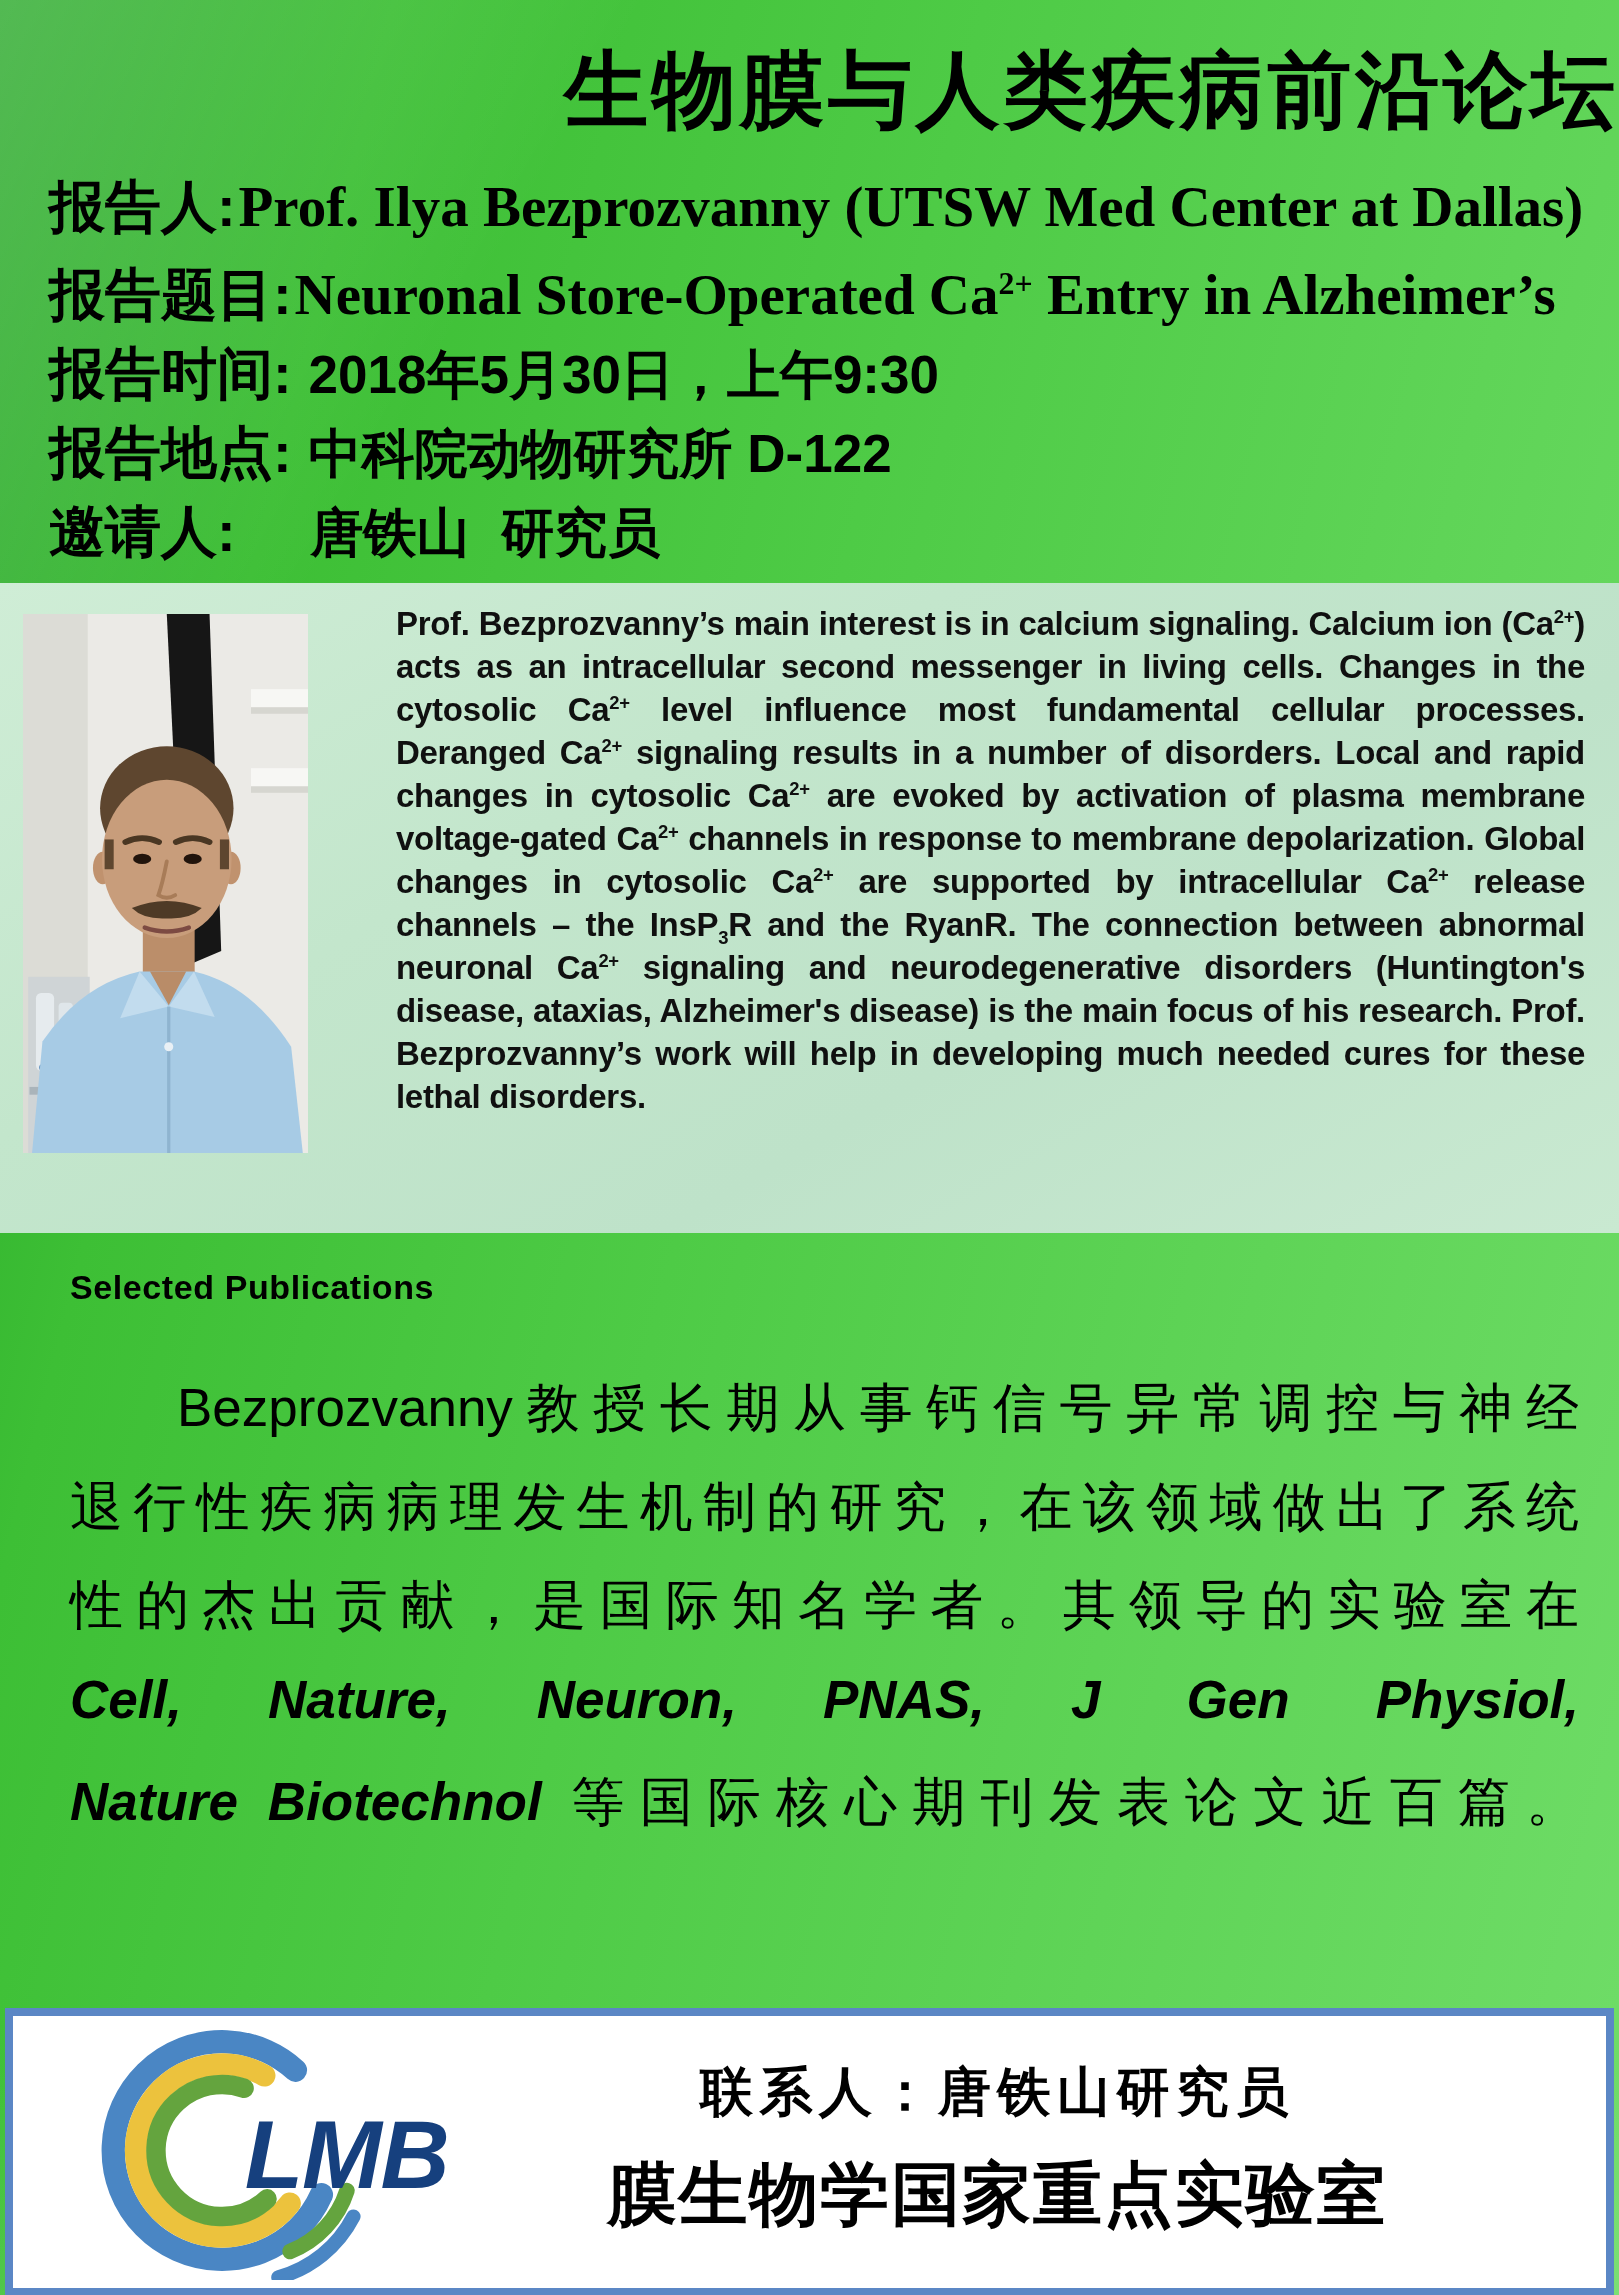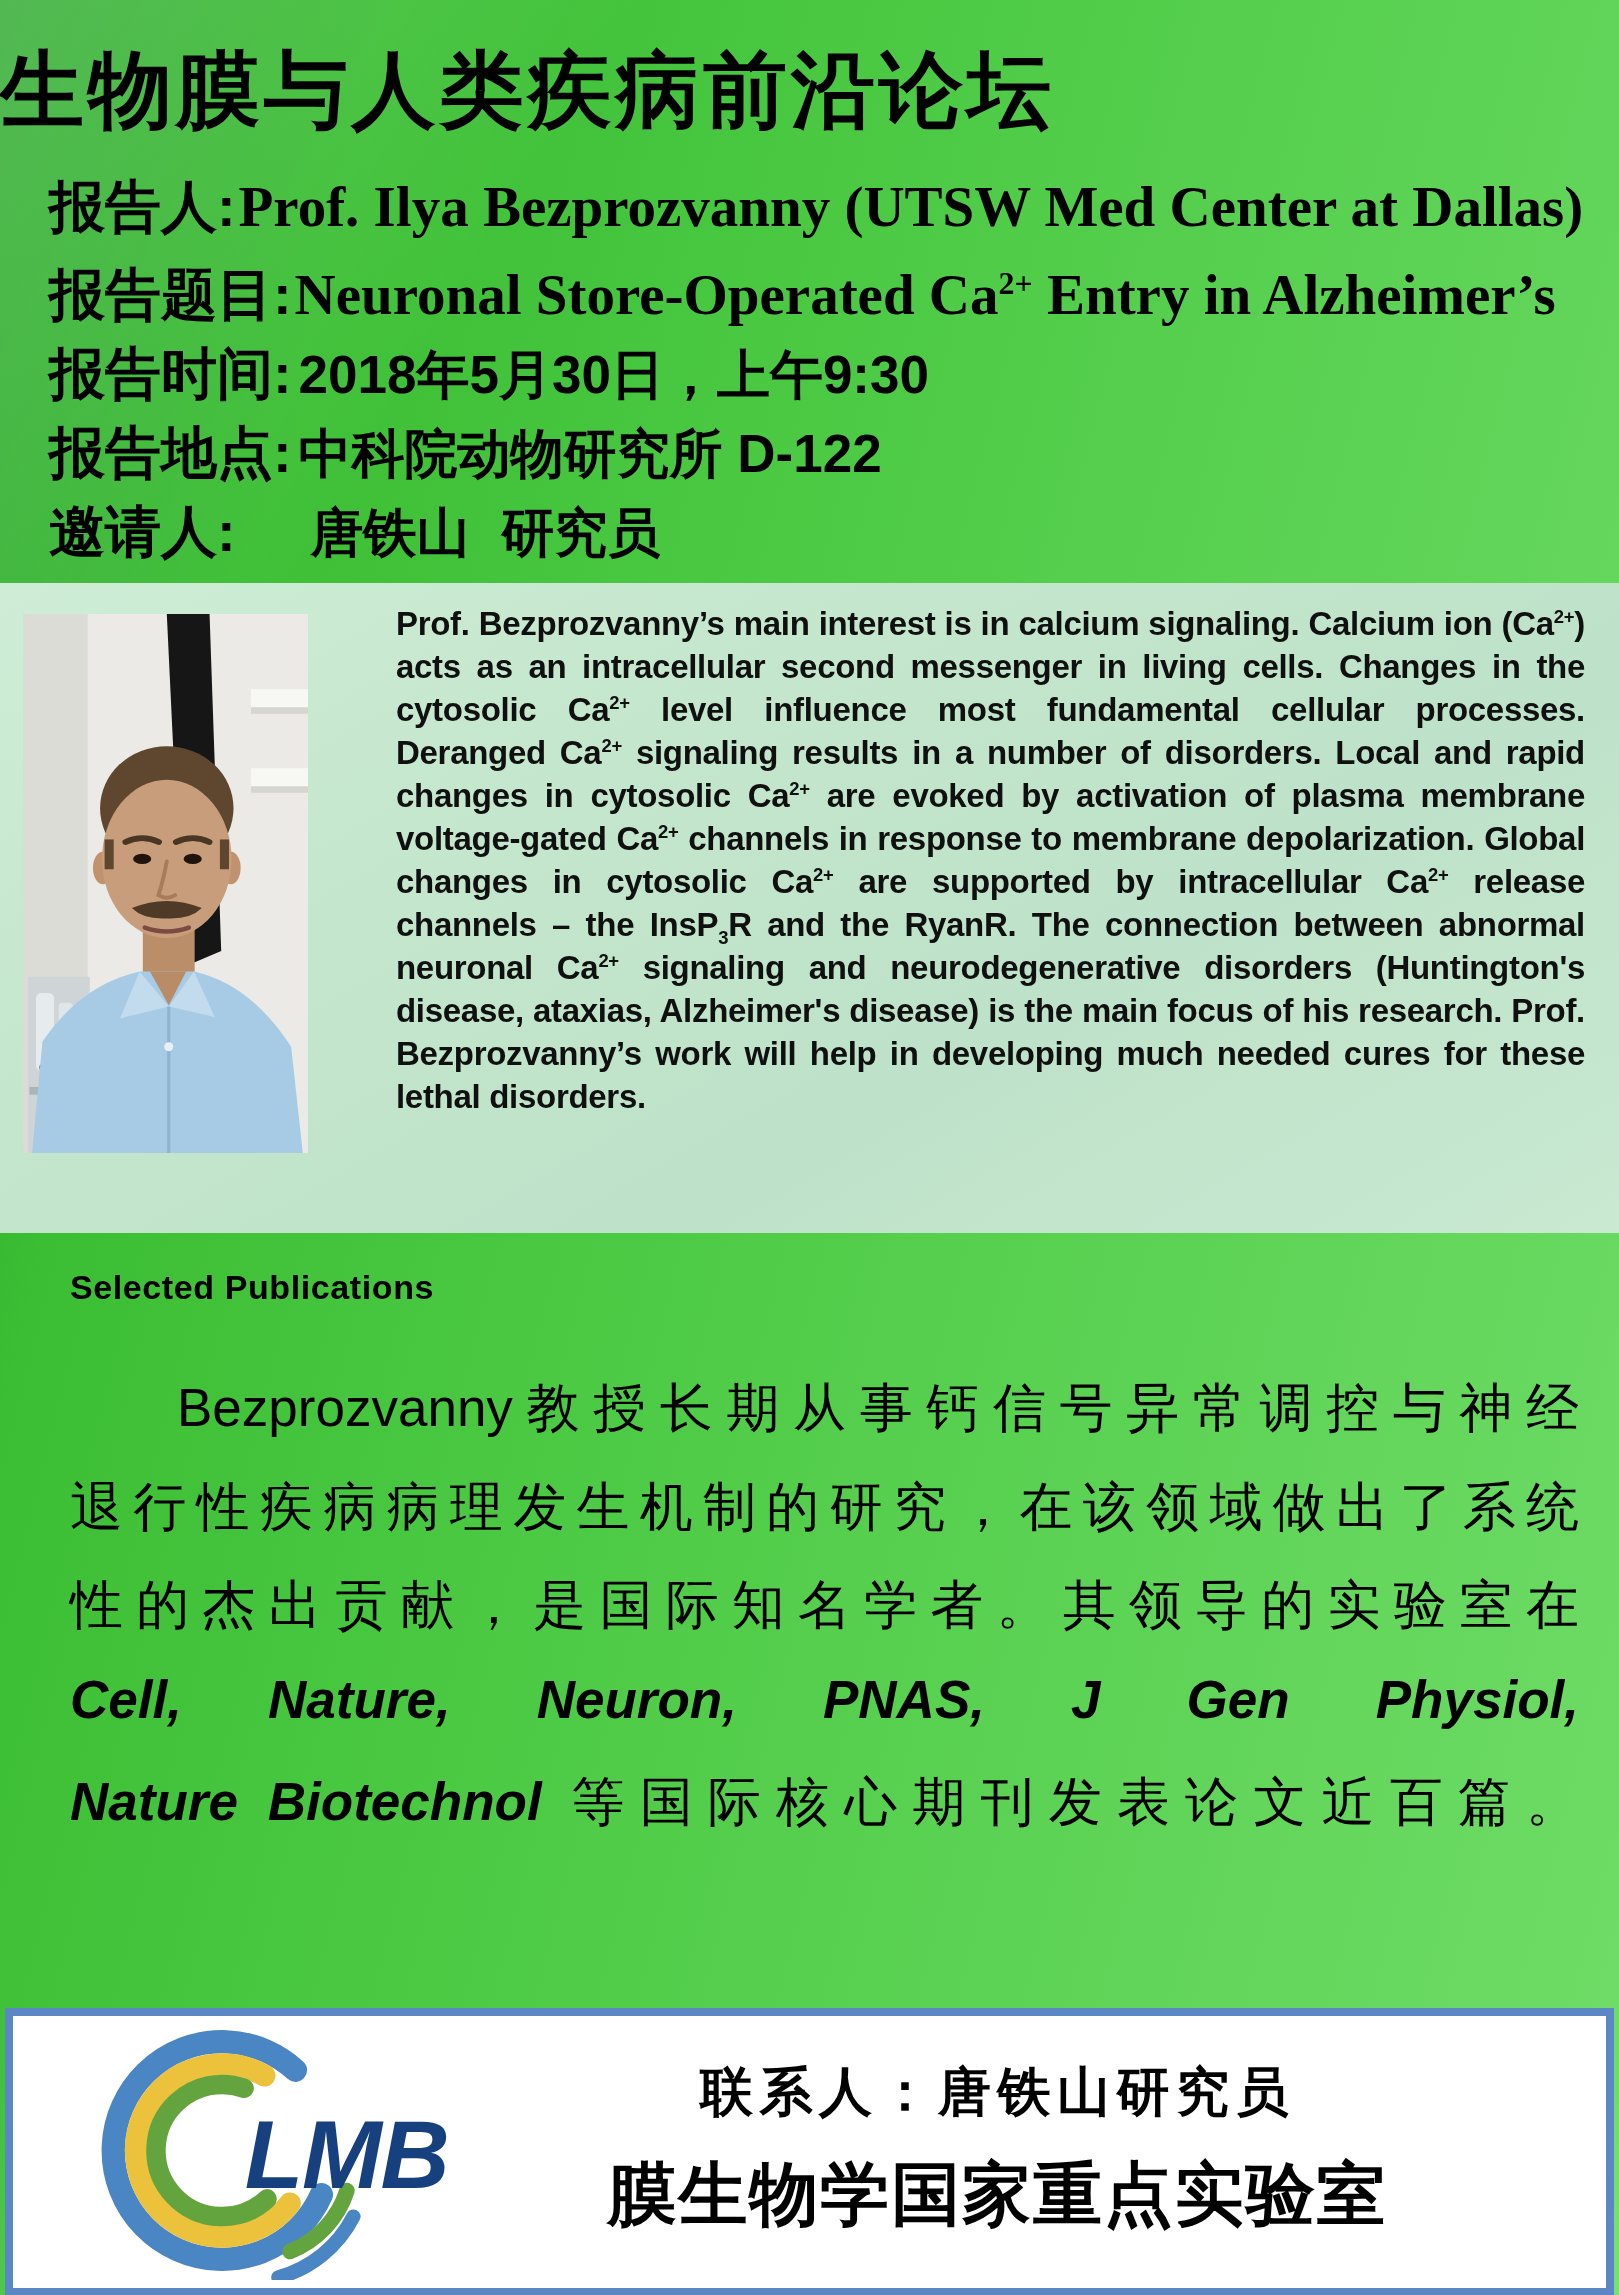--- a/index.html
+++ b/index.html
@@ -4,29 +4,29 @@
 <style>
   html,body{margin:0;padding:0;background:#ffffff;}
   .poster{
     position:relative;width:1619px;height:2295px;overflow:hidden;
     background:linear-gradient(104deg,#28a828 0%,#3dbf35 18%,#4ecb46 45%,#5fd457 72%,#70dd68 100%);
     font-family:"Liberation Sans","DejaVu Sans",sans-serif;color:#000;
   }
   .sheen{position:absolute;inset:0;pointer-events:none;
     background:linear-gradient(120deg,rgba(255,255,255,.20) 0%,rgba(255,255,255,0) 22%),
                linear-gradient(0deg,rgba(255,255,255,.08) 0%,rgba(255,255,255,0) 10%);}
-  .title{position:absolute;top:34px;left:0;width:100%;margin:0;text-align:left;
+  .title{position:absolute;top:34px;left:0;width:100%;margin:0;text-align:right;
          font-size:84px;font-weight:bold;letter-spacing:3.9px;}
   .info-row{position:absolute;left:49px;right:32px;white-space:nowrap;}
   .row1{top:170px}.row2{top:258px}.row3{top:337px}.row4{top:416px}.row5{top:495px}
   .lbl{font-size:56px;font-weight:bold;}
   .val{font-weight:bold;text-align:right;}
   .val.serif{font-family:"Liberation Serif","DejaVu Serif",serif;font-size:57px;}
   .val.sans{font-size:53px;}
-  .row3 .val,.row4 .val{margin-left:4px;}
+  .row3 .val,.row4 .val{margin-left:14px;}
   .row5 .val{margin-left:72px;font-family:Liberation Mono, monospace;}
   sup{font-size:56%;line-height:0;}
   sub{font-size:56%;line-height:0;}
 
   .panel{position:absolute;left:0;top:583px;width:1619px;height:650px;
     background:linear-gradient(150deg,#cfedd6 0%,#c3e6cc 35%,#bee2c9 65%,#c9e9d1 100%);}
   .photo{position:absolute;left:23px;top:31px;width:285px;height:539px;display:block;}
   .bio{position:absolute;left:396px;top:19.4px;width:1189px;margin:0;
        font-size:33px;line-height:43px;font-weight:bold;text-align:justify;
        letter-spacing:-0.3px;color:#101010;}

